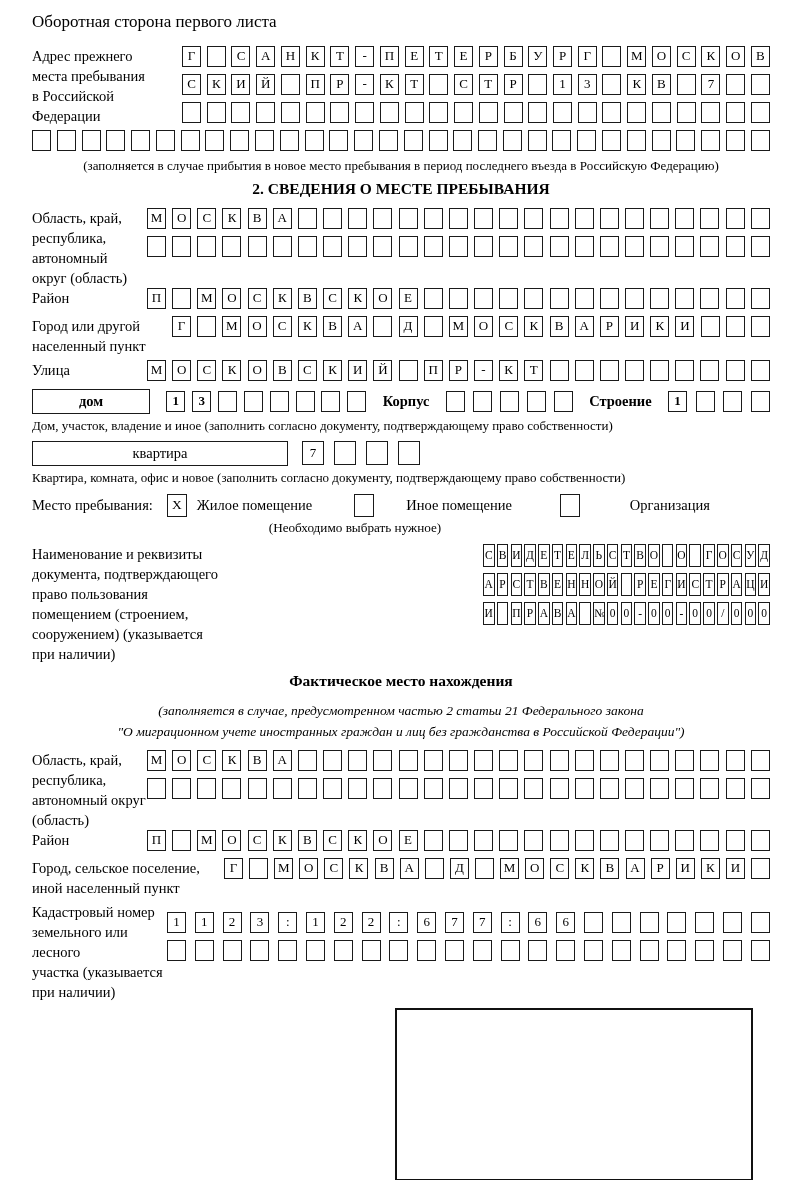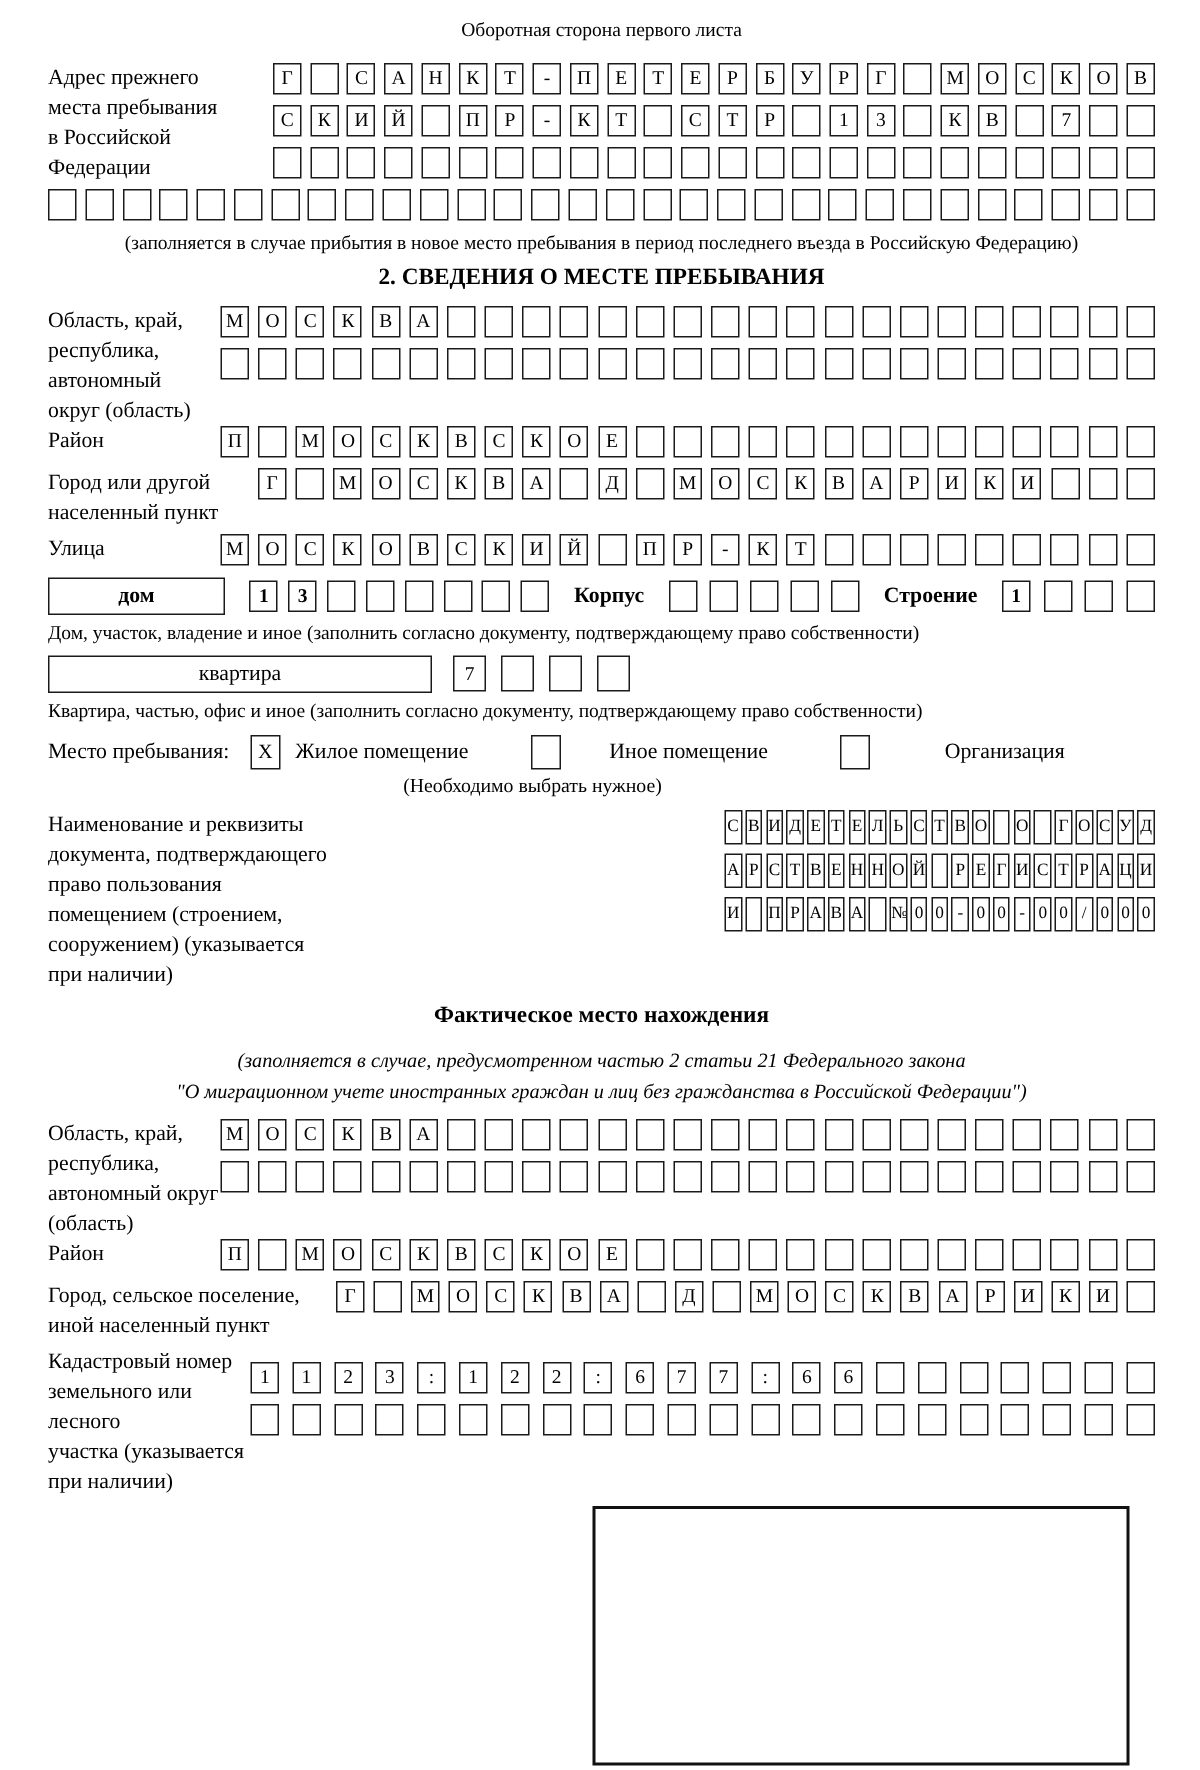--- a/index.html
+++ b/index.html
@@ -5,21 +5,21 @@
   html,body{margin:0;padding:0;background:#fff;}
   .page{
     position:relative;
     width:800px;height:1180px;
     box-sizing:border-box;
     padding:12px 30px 0 32px;
     font-family:"Liberation Serif","DejaVu Serif",serif;
     color:#000;
     overflow:hidden;
   }
-  .hdr-note{text-align:center;font-size:13px;margin-bottom:14px;}
+  .hdr-note{text-align:left;font-size:17px;margin-bottom:14px;}
   .frow{display:flex;align-items:flex-start;}
   .lblcol{flex:0 0 auto;font-size:14.5px;line-height:20px;}
   .rowscol{flex:1 1 auto;min-width:0;}
   .w150{width:150px;}
   .w115{width:115px;}
   .w140{width:140px;}
   .w192{width:192px;}
   .w135{width:135px;}
   .w435{width:435px;}
   .cellrow{display:flex;justify-content:space-between;margin-bottom:6px;height:22px;}
@@ -384,21 +384,21 @@
 
   <div class="aptrow">
     <span class="bigbox" style="width:256px;">квартира</span>
     <span class="inlinerow wide" style="width:118px;margin-left:14px;">
         <span class="cell">7</span>
         <span class="cell"></span>
         <span class="cell"></span>
         <span class="cell"></span>
       </span>
   </div>
-  <div class="cap">Квартира, частью, офис и иное (заполнить согласно документу, подтверждающему право собственности)</div>
+  <div class="cap">Квартира, комната, офис и новое (заполнить согласно документу, подтверждающему право собственности)</div>
 
   <div class="stayrow">
     <span>Место пребывания:</span>
     <span class="cb" style="margin-left:14px;">X</span>
     <span style="margin-left:10px;">Жилое помещение</span>
     <span class="cb" style="margin-left:42px;"></span>
     <span style="margin-left:32px;">Иное помещение</span>
     <span class="cb" style="margin-left:48px;"></span>
     <span style="margin-left:50px;">Организация</span>
   </div>

